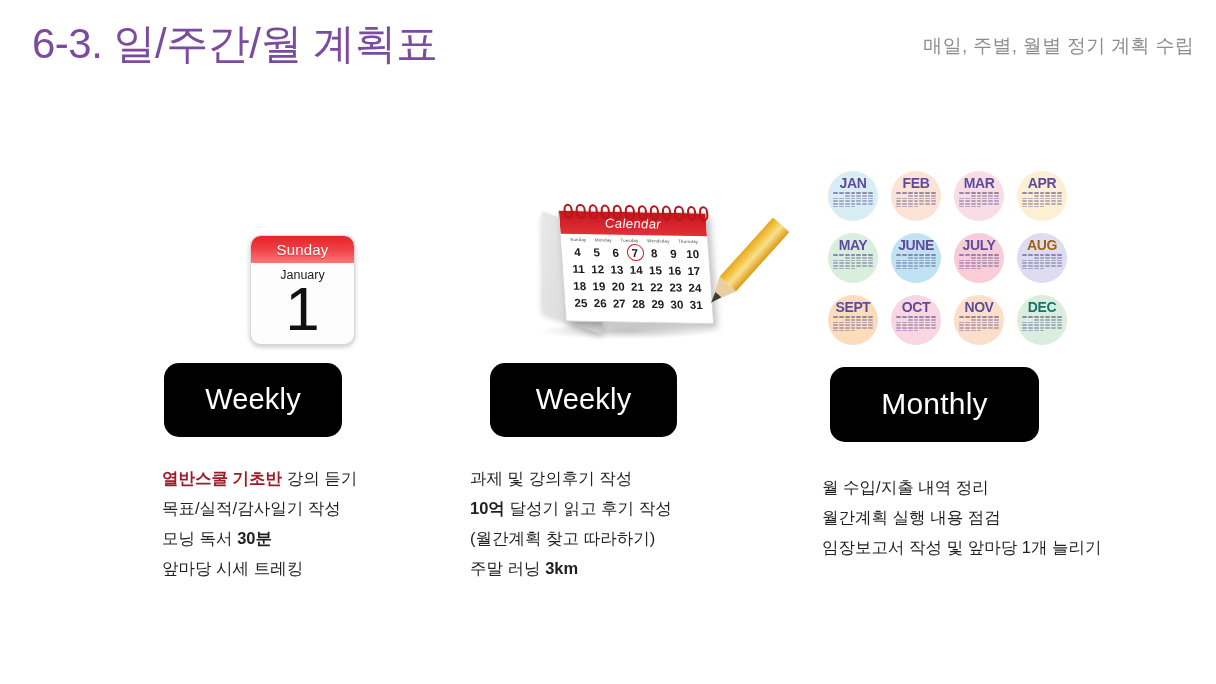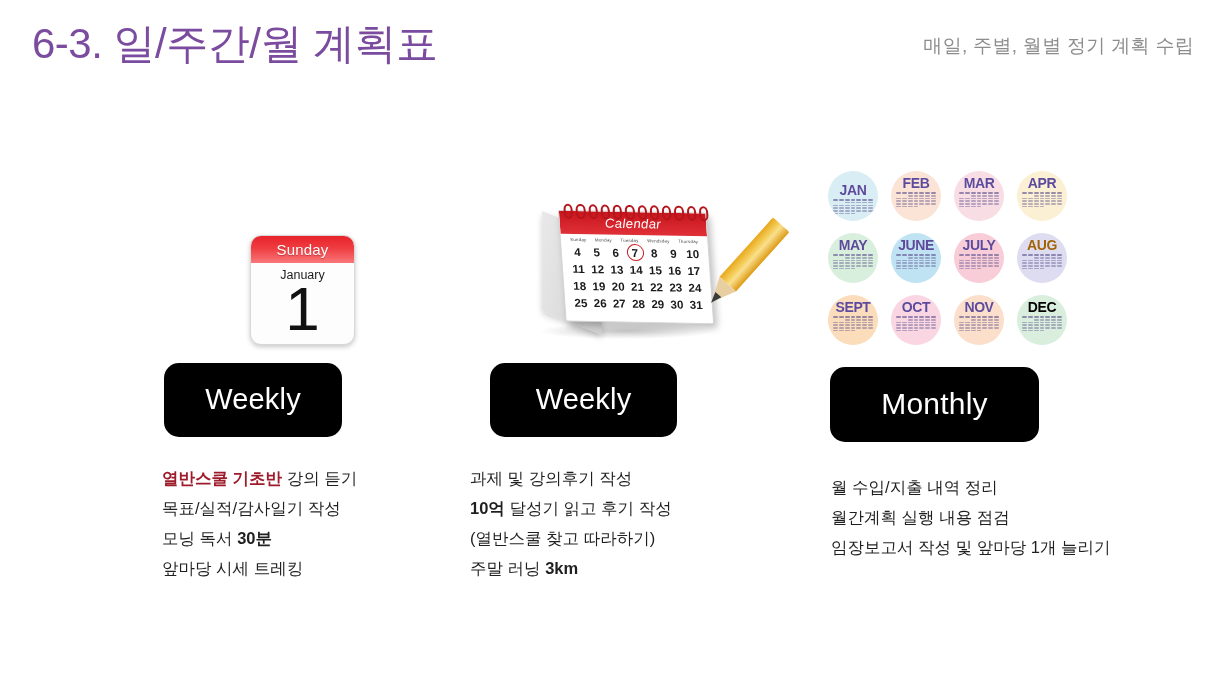--- a/index.html
+++ b/index.html
@@ -268,21 +268,21 @@
 
   
   .notes {
     margin-top: 26px;
     font-size: 16.5px;
     color: #1f1f1f;
     line-height: 30px;
   }
   .col-daily   .notes { margin-left: 12px; }
   .col-weekly  .notes { }
-  .col-monthly .notes { margin-left: 21px; margin-top: 30px; }
+  .col-monthly .notes { margin-left: 12px; margin-top: 30px; }
   .notes .line { white-space: nowrap; }
   .notes .hl { color: #9d1b2b; font-weight: 700; }
   .notes .b  { font-weight: 700; }
 </style>
 </head>
 <body>
 
 <div class="slide">
 
   <div class="slide-title">6-3. 일/주간/월 계획표</div>
@@ -376,29 +376,29 @@
           <div class="pencil-body"></div>
           <div class="pencil-wood"></div>
           <div class="pencil-tip"></div>
         </div>
       </div>
     </div>
     <div class="label-btn">Weekly</div>
     <div class="notes">
         <div class="line"><span>과제 및 강의후기 작성</span></div>
         <div class="line"><span class="b">10억</span><span> 달성기 읽고 후기 작성</span></div>
-        <div class="line"><span>(열반스쿨 찾고 따라하기)</span></div>
+        <div class="line"><span>(월간계획 찾고 따라하기)</span></div>
         <div class="line"><span>주말 러닝 </span><span class="b">3km</span></div>
       </div>
   </div>
 
   <div class="col col-monthly">
     <div class="icon-area">
       <div class="month-grid">
-          <div class="month-chip" style="background: rgb(217, 237, 244); justify-content: center;">
+          <div class="month-chip" style="background: rgb(217, 237, 244);">
             <div class="mname" style="color: rgb(93, 74, 156);">JAN</div>
             <div class="mini-cal">
               <i class="hdr"></i>
               <i class="hdr"></i>
               <i class="hdr"></i>
               <i class="hdr"></i>
               <i class="hdr"></i>
               <i class="hdr"></i>
               <i class="hdr"></i>
               <i class="blank"></i>
@@ -902,21 +902,21 @@
               <i></i>
               <i></i>
               <i></i>
               <i></i>
               <i class="blank"></i>
               <i class="blank"></i>
               <i class="blank"></i>
             </div>
           </div>
           <div class="month-chip" style="background: rgb(217, 238, 220);">
-            <div class="mname" style="color: #000000;">DEC</div>
+            <div class="mname" style="color: #0f766e;">DEC</div>
             <div class="mini-cal">
               <i class="hdr"></i>
               <i class="hdr"></i>
               <i class="hdr"></i>
               <i class="hdr"></i>
               <i class="hdr"></i>
               <i class="hdr"></i>
               <i class="hdr"></i>
               <i class="blank"></i>
               <i class="blank"></i>

